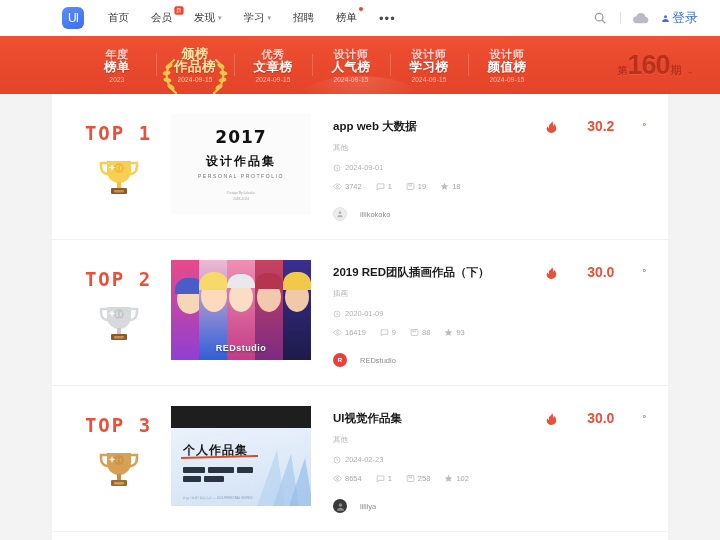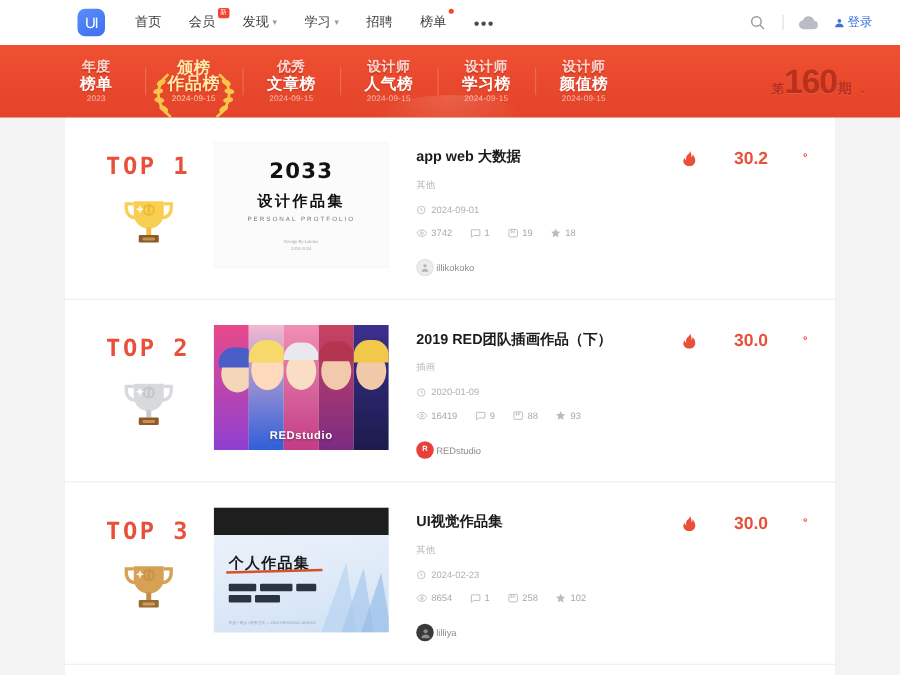--- a/index.html
+++ b/index.html
@@ -40,34 +40,34 @@
   .badge-dot {
     position: absolute; top: -4px; right: -6px;
     width: 4px; height: 4px; border-radius: 50%; background: #f4442e;
   }
   .dots { font-size: 13px; color: #4a4a4a; letter-spacing: 1px; cursor: pointer; }
   .nav-right { margin-left: auto; display: flex; align-items: center; gap: 12px; }
   .icon-btn { width: 16px; height: 16px; color: #8a8a8a; cursor: pointer;
     display: flex; align-items: center; justify-content: center; }
   .nav-divider { width: 1px; height: 12px; background: #e2e2e2; }
   .login { display: flex; align-items: center; gap: 2px; color: #3b6fe0;
-    font-size: 10px; cursor: pointer; }
+    font-size: 13px; cursor: pointer; }
 
   
   .band {
     height: 58px; position: relative; overflow: hidden;
     background: linear-gradient(180deg, #ef5133 0%, #e8482c 55%, #e4452a 100%);
     display: flex; align-items: center;
   }
   .band::after{
     content:""; position:absolute; left:50%; bottom:-24px; transform:translateX(-50%);
     width:120px; height:42px; border-radius:50%;
     background: radial-gradient(ellipse at 50% 0%, rgba(255,255,255,.14), rgba(255,255,255,0) 70%);
   }
-  .tabs { display: flex; align-items: center; padding-left: 38px; flex: none; }
+  .tabs { display: flex; align-items: center; padding-left: 78px; flex: none; }
   .tab {
     position: relative; text-align: center; padding: 0 16px; cursor: pointer;
     min-width: 78px;
   }
   .tab + .tab::before {
     content: ""; position: absolute; left: 0; top: 50%; transform: translateY(-50%);
     width: 1px; height: 22px; background: rgba(255,255,255,.18);
   }
   .tab .t1 {
     font-size: 11px; font-weight: bold; color: rgba(255,255,255,.78);
@@ -171,21 +171,21 @@
   .heat { margin-left: auto; display: flex; align-items: center; color: #e8503a;
     font-weight: bold; font-size: 14px; white-space: nowrap; padding-right: 8px; gap: 28px; }
   .heat .deg { font-size: 9px; vertical-align: super; }
   .flame { margin-right: 2px; }
   .cat { font-size: 7.5px; color: #b5b5b5; margin-top: 9px; cursor: pointer; }
   .meta { display: flex; align-items: center; gap: 4px; font-size: 7.5px;
     color: #b0b0b0; margin-top: 10px; }
   .stats { display: flex; align-items: flex-end; gap: 14px; font-size: 7.5px;
     color: #a8a8a8; margin-top: 10px; }
   .stat { display: flex; align-items: center; gap: 3px; }
-  .author { display: flex; align-items: center; gap: 2px; margin-top: 16px; cursor: pointer; }
+  .author { display: flex; align-items: center; gap: 13px; margin-top: 16px; cursor: pointer; }
   .avatar { width: 14px; height: 14px; border-radius: 50%; flex: none;
     display: flex; align-items: center; justify-content: center;
     font-size: 6px; color: #fff; overflow: hidden; }
   .avatar.a1 { background: #ececec; color: #b0b0b0; border: 1px solid #e2e2e2; }
   .avatar.a2 { background: #e8403a; color: #fff; font-weight: bold; }
   .avatar.a3 { background: #3a3a3a; }
   .author-name { font-size: 7.5px; color: #8d8d8d; }
   svg { display: block; }
 </style>
 </head>
@@ -320,21 +320,21 @@
         <rect x="22" y="30" width="4" height="6" fill="#f2bf3e"></rect>
         <rect x="16" y="36" width="16" height="6" rx="1" fill="#8a5a2b"></rect>
         <rect x="19" y="38" width="10" height="2.4" rx="1" fill="#c98f4e"></rect>
         <circle cx="24" cy="16" r="4" fill="none" stroke="#efb936" stroke-width="1.6"></circle>
         <path d="M24 13v6M24 13h2.5" stroke="#efb936" stroke-width="1.6" fill="none"></path>
         <path d="M17 12l1 2.4 2.4 1-2.4 1L17 19l-1-2.6-2.4-1 2.4-1z" fill="#fff" opacity=".85"></path>
       </svg>
     </div>
     <div class="thumb">
       <div class="thumb-inner tb1">
-        <div class="year">2033</div>
+        <div class="year">2017</div>
         <div class="cn">设计作品集</div>
         <div class="en">PERSONAL PROTFOLIO</div>
         <div class="sm">
           <div>Design By:Lokoko</div>
           <div>2018-2024</div>
         </div>
       </div>
     </div>
     <div class="info">
       <div class="info-head">

